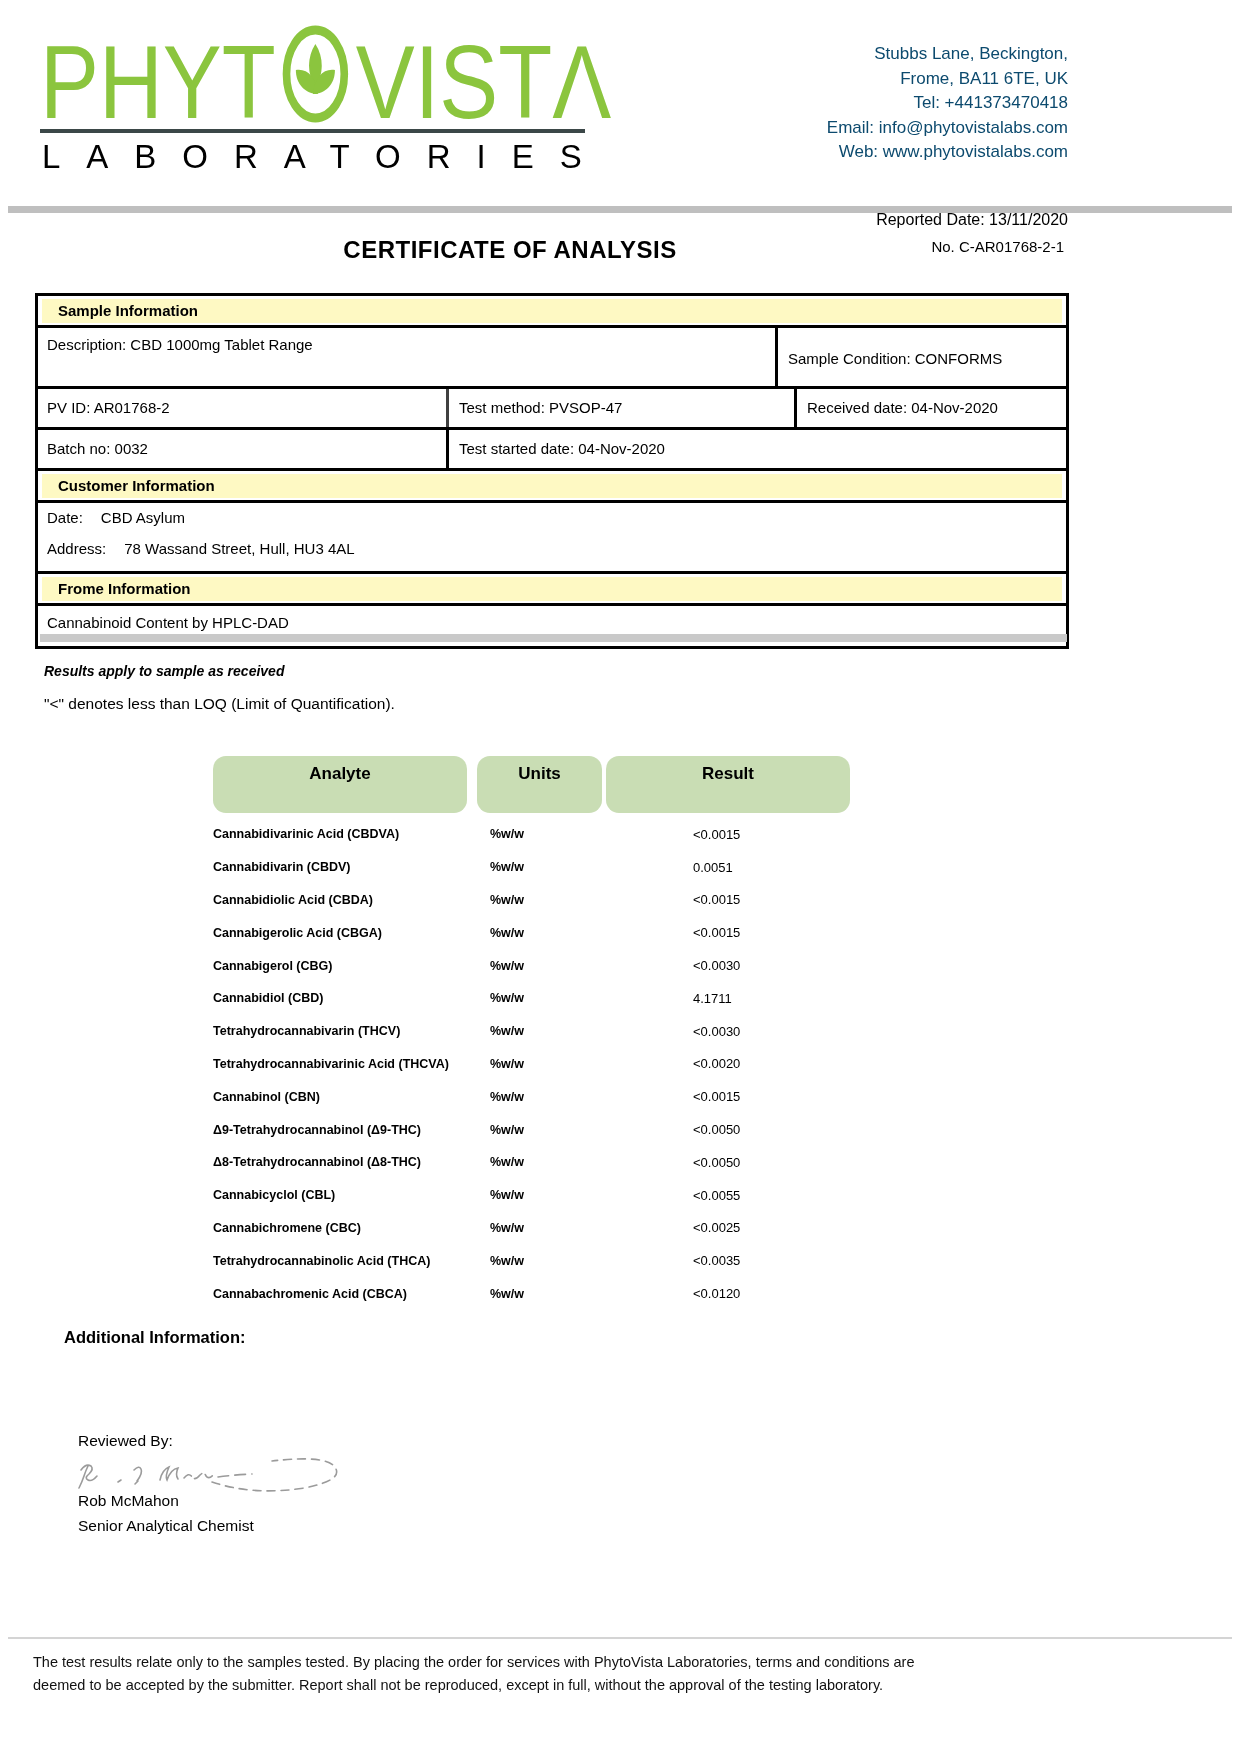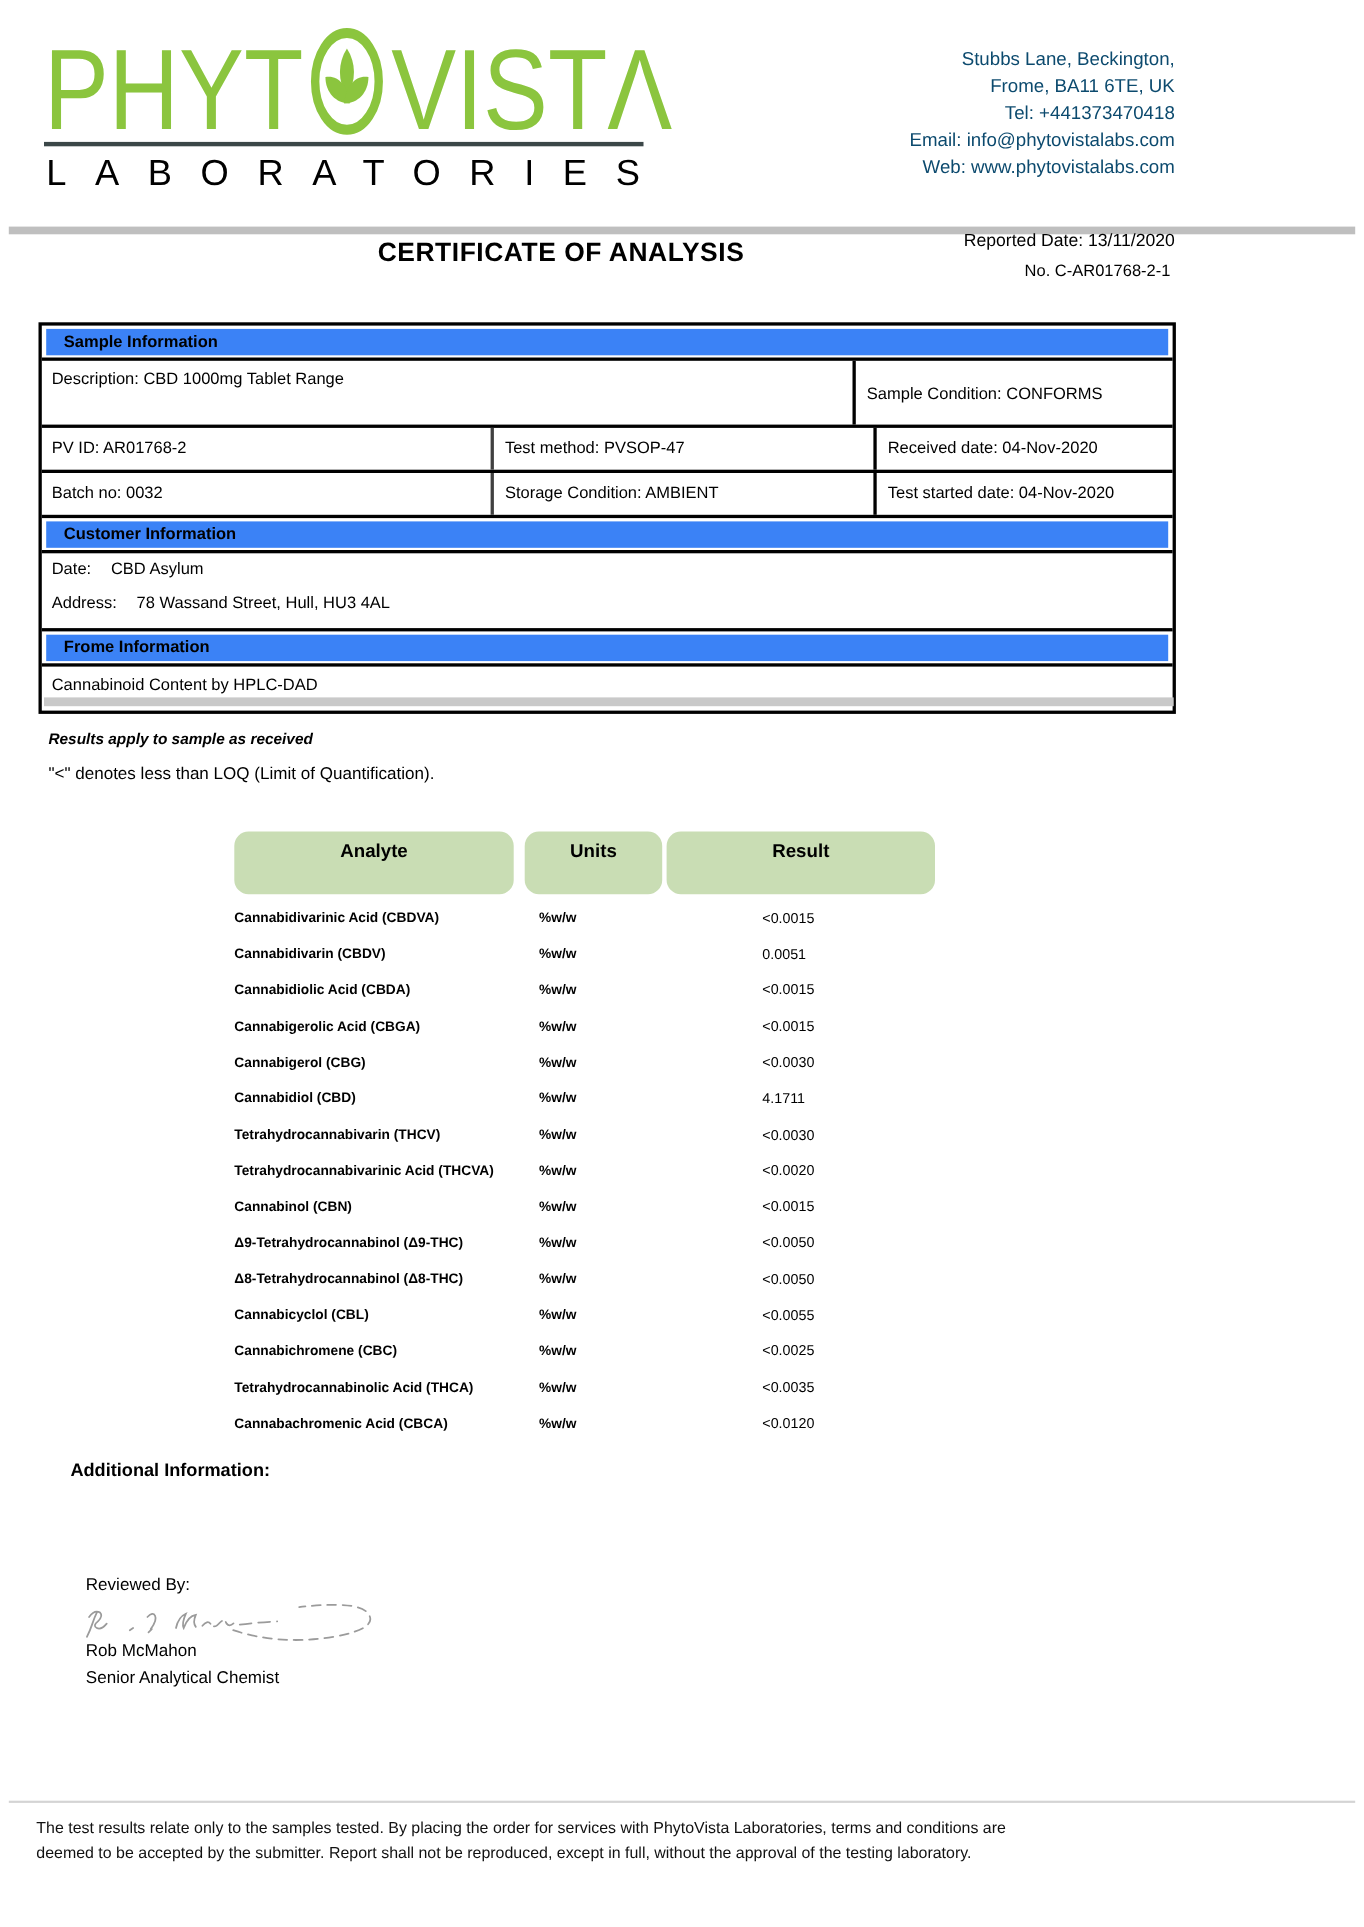--- a/index.html
+++ b/index.html
@@ -28,31 +28,31 @@
   .contact {
     position:absolute; top:42px; right:172px; text-align:right;
     font-size:17px; line-height:24.5px; color:#0c4a6e;
   }
 
   .top-divider { position:absolute; left:8px; top:206px; width:1224px; height:7px; background:#bfbfbf; }
 
   .reported-date { position:absolute; top:211px; right:172px; font-size:16px; }
   .report-no    { position:absolute; top:238px; right:176px; font-size:15px; }
   .coa-title {
-    position:absolute; left:0; top:216px; width:1020px; text-align:center;
+    position:absolute; left:0; top:236px; width:1020px; text-align:center;
     font-size:24px; font-weight:bold; letter-spacing:0.5px;
   }
 
   
   .info-table {
     position:absolute; left:35px; top:293px; width:1028px;
     border:3px solid #000; background:#fff; font-size:15px;
   }
   .info-table .bar {
-    background:#3b82f6; height:24px; line-height:24px; font-weight:bold;
+    background:#fef9c3; height:24px; line-height:24px; font-weight:bold;
     margin:3px 4px 2px 4px; padding-left:16px; font-size:15px;
   }
   .info-table .hr { border-top:3px solid #000; height:0; }
   .row-desc { display:flex; height:58px; }
   .row-desc .c-desc { flex:1; padding:8px 0 0 9px; }
   .row-desc .c-cond { width:278px; border-left:3px solid #000; padding:22px 0 0 10px; }
   .row-3 { display:flex; height:38px; }
   .row-3 .c1 { width:399px; padding:10px 0 0 9px; }
   .row-3 .c2 { width:335px; border-left:3px solid #404040; padding:10px 0 4px 10px; }
   .row-3 .c3 { flex:1; border-left:3px solid #000; padding:10px 0 0 10px; }
@@ -135,21 +135,20 @@
   </div>
   <div class="hr"></div>
   <div class="row-3">
     <div class="c1">PV ID: AR01768-2</div>
     <div class="c2">Test method: PVSOP-47</div>
     <div class="c3">Received date: 04-Nov-2020</div>
   </div>
   <div class="hr"></div>
   <div class="row-3">
     <div class="c1">Batch no: 0032</div>
-    <div class="c2">Storage Condition: AMBIENT</div>
     <div class="c3">Test started date: 04-Nov-2020</div>
   </div>
   <div class="hr"></div>
   <div class="bar">Customer Information</div>
   <div class="hr"></div>
   <div class="customer-body">
     <div><span>Date:</span><span class="label-gap"></span><span>CBD Asylum</span></div>
     <div class="line2"><span>Address:</span><span class="label-gap"></span><span>78 Wassand Street, Hull, HU3 4AL</span></div>
   </div>
   <div class="hr"></div>

